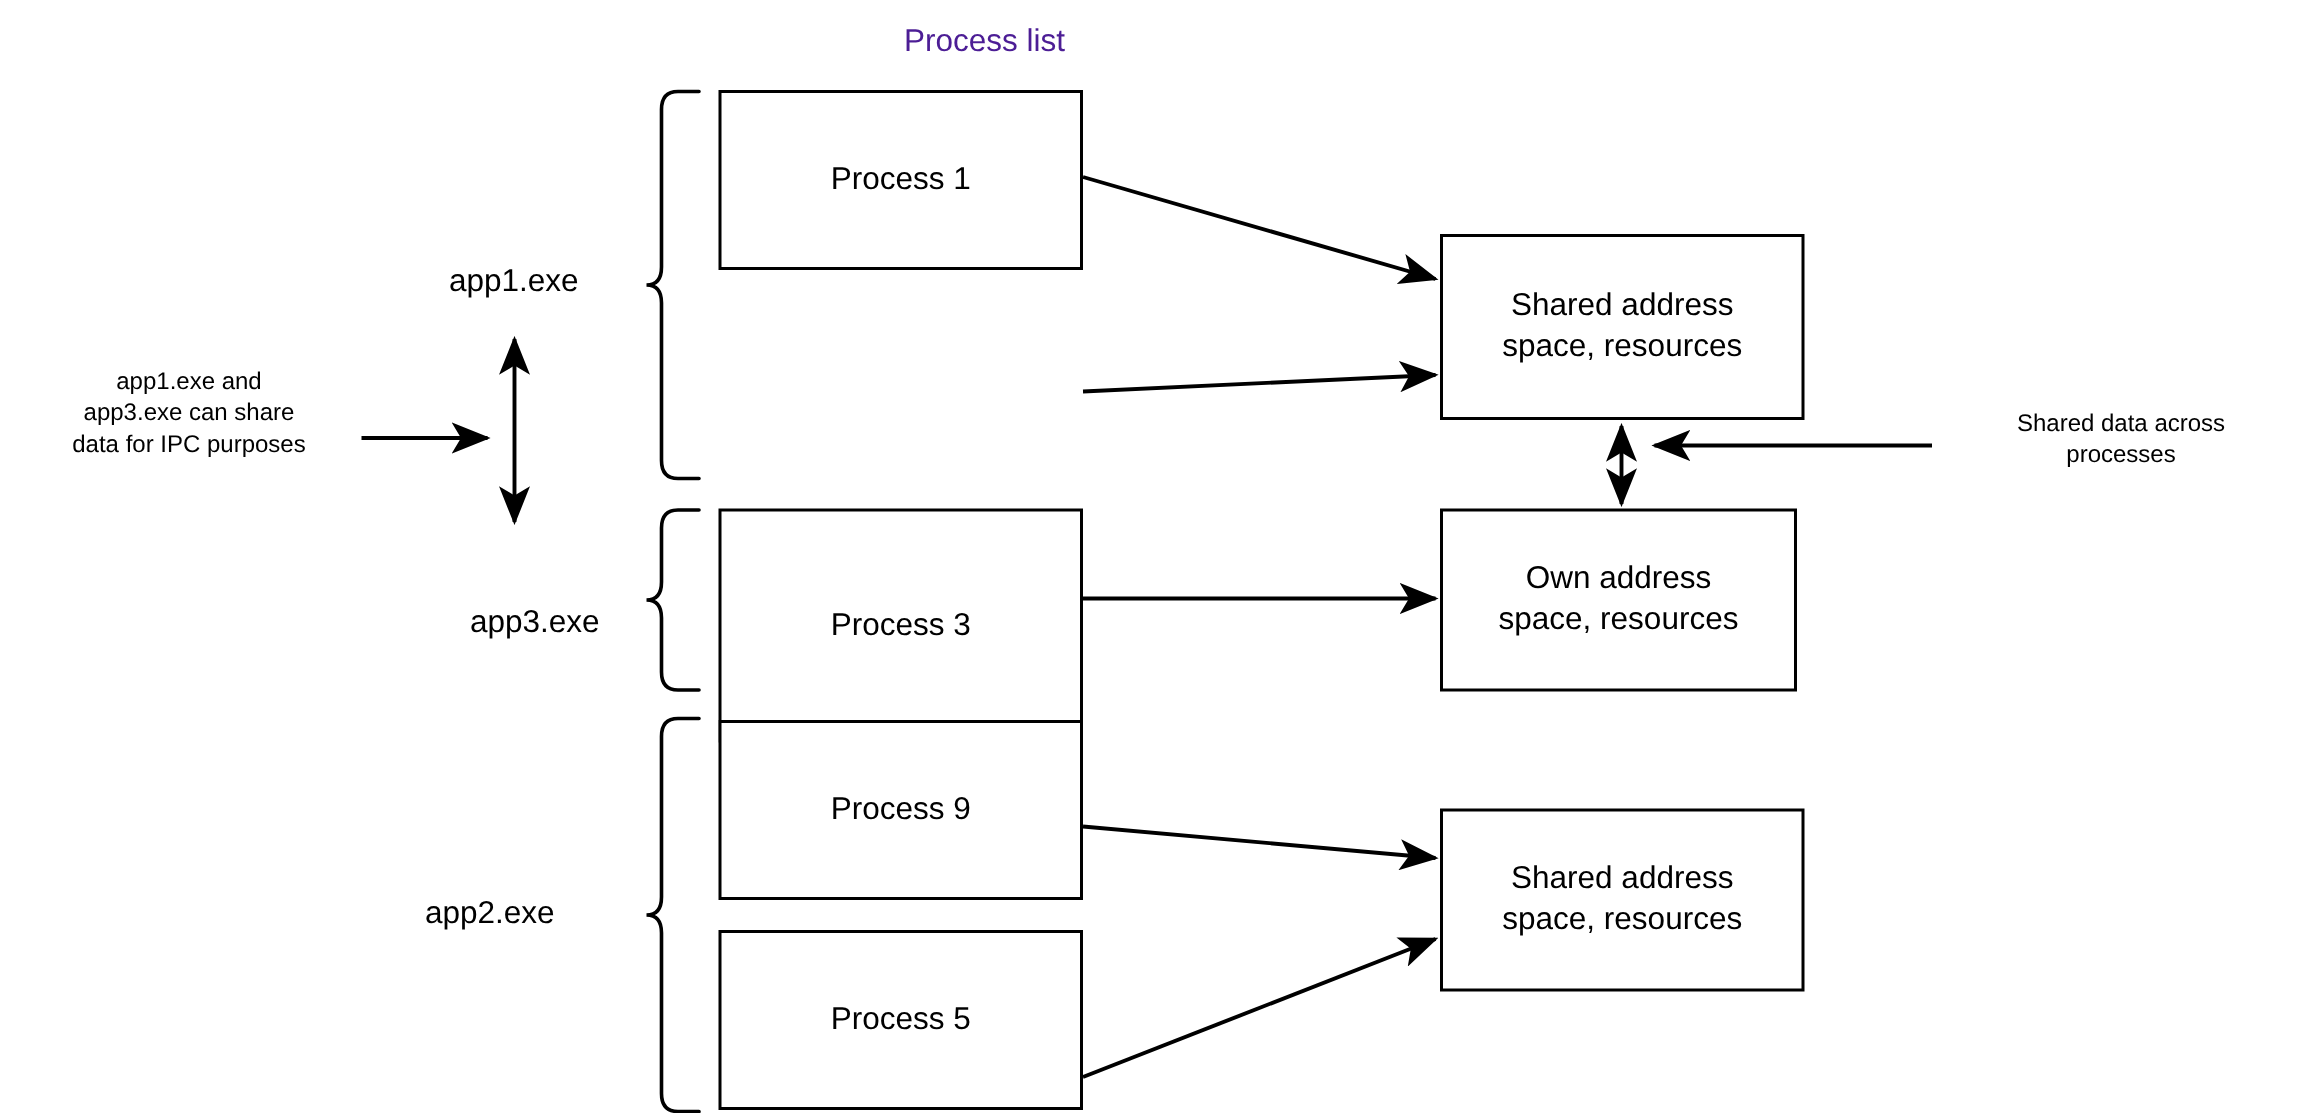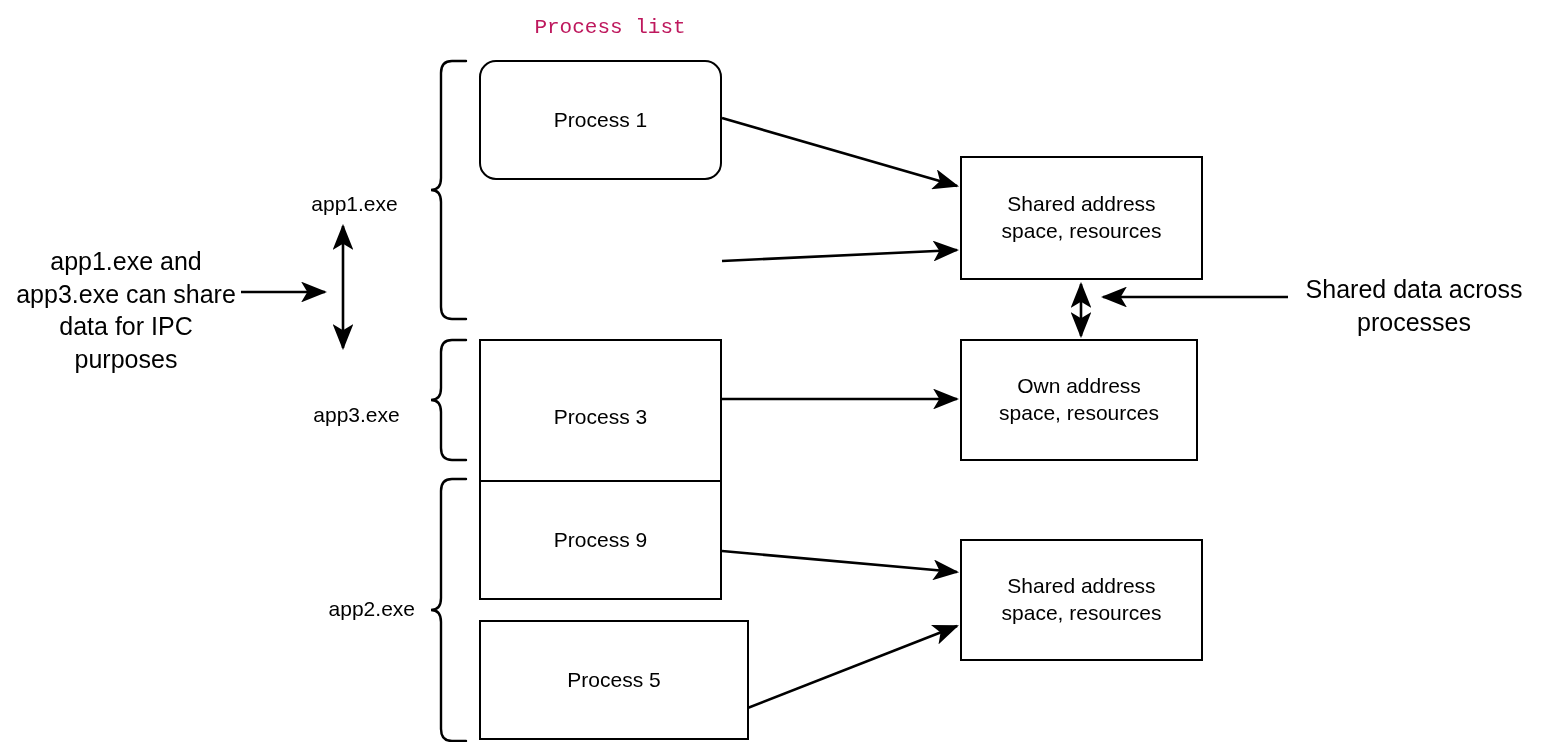--- a/index.html
+++ b/index.html
@@ -33,40 +33,39 @@
     text-align: center;
   }
   .node-label {
     font-size: 21px;
     color: #000000;
     line-height: 1.28;
     white-space: pre-line;
   }
   .free-text {
     position: absolute;
-    font-size: 25px;
+    font-size: 16px;
     color: #000000;
     line-height: 1.30;
     text-align: center;
     white-space: pre-line;
   }
   .group-label {
     position: absolute;
     font-size: 21px;
     color: #000000;
     text-align: center;
     white-space: nowrap;
   }
   .title-text {
     position: absolute;
     font-size: 21px;
-    color: #be185d;
-    text-align: center;
+    color: #4c1d95;
+    text-align: right;
     white-space: nowrap;
-    font-family: Liberation Mono, monospace;
   }
 </style>
 </head>
 <body>
 
 <div id="diagram-root">
 
   <svg id="diagram-svg" viewBox="0 0 1542 742" xmlns="http://www.w3.org/2000/svg">
     <defs>
       <marker id="arrowhead" markerWidth="10" markerHeight="8" refX="9.2" refY="4" orient="auto" markerUnits="strokeWidth">
@@ -100,57 +99,57 @@
 
     <line x1="1288" y1="297" x2="1103" y2="297" stroke="#000000" stroke-width="2.6" marker-end="url(#arrowhead)"></line>
 
     <line x1="241" y1="292" x2="325" y2="292" stroke="#000000" stroke-width="2.6" marker-end="url(#arrowhead)"></line>
 
     <line x1="343" y1="348" x2="343" y2="226" stroke="#000000" stroke-width="2.6" marker-end="url(#arrowhead)" marker-start="url(#arrowhead-start)"></line>
   </svg>
 
   <div class="title-text" style="left:510px; top:16px; width:200px;">Process list</div>
 
-  <div class="node-box" style="left:479px; top:60px; width:243px; height:120px;border-radius:17px;">
+  <div class="node-box" style="left:479px; top:60px; width:243px; height:120px;">
     <span class="node-label">Process 1</span>
   </div>
 
 
   <div class="node-box" style="left:479px; top:339px; width:243px; height:156px;">
     <span class="node-label">Process 3</span>
   </div>
 
   <div class="node-box" style="left:479px; top:480px; width:243px; height:120px;">
     <span class="node-label">Process 9</span>
   </div>
 
-  <div class="node-box" style="left:479px; top:620px; width:270px; height:120px;justify-content:center;">
+  <div class="node-box" style="left:479px; top:620px; width:243px; height:120px;justify-content:center;">
     <span class="node-label">Process 5</span>
   </div>
 
   <div class="node-box" style="left:960px; top:156px; width:243px; height:124px;">
     <span class="node-label">Shared address
 space, resources</span>
   </div>
 
   <div class="node-box" style="left:960px; top:339px; width:238px; height:122px;">
     <span class="node-label">Own address
 space, resources</span>
   </div>
 
   <div class="node-box" style="left:960px; top:539px; width:243px; height:122px;">
     <span class="node-label">Shared address
 space, resources</span>
   </div>
 
-  <div class="group-label" style="left:282px; top:176px; width:145px;margin-top:16px;">app1.exe</div>
+  <div class="group-label" style="left:270px; top:176px; width:145px;">app1.exe</div>
 
   <div class="group-label" style="left:284px; top:386px; width:145px;margin-top:17px;">app3.exe</div>
 
-  <div class="group-label" style="left:270px; top:597px; width:145px;text-align:right;">app2.exe</div>
+  <div class="group-label" style="left:254px; top:597px; width:145px;">app2.exe</div>
 
   <div class="free-text" style="left:12px; top:245px; width:228px;">app1.exe and
 app3.exe can share
 data for IPC purposes</div>
 
   <div class="free-text" style="left:1296px; top:273px; width:236px;">Shared data across
 processes</div>
 
 </div>
 

